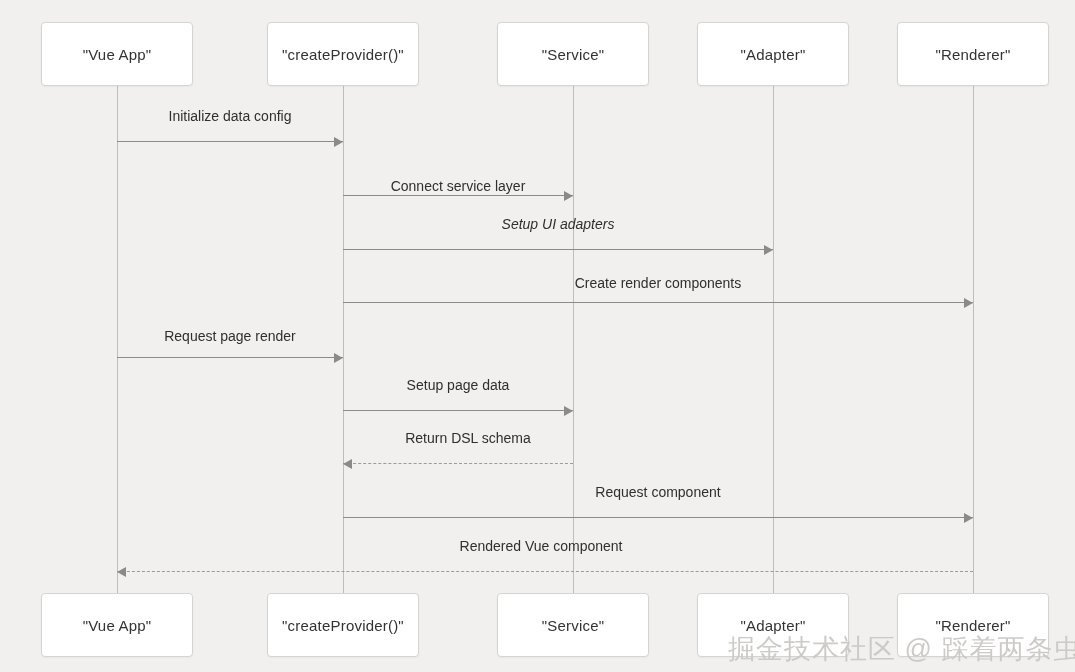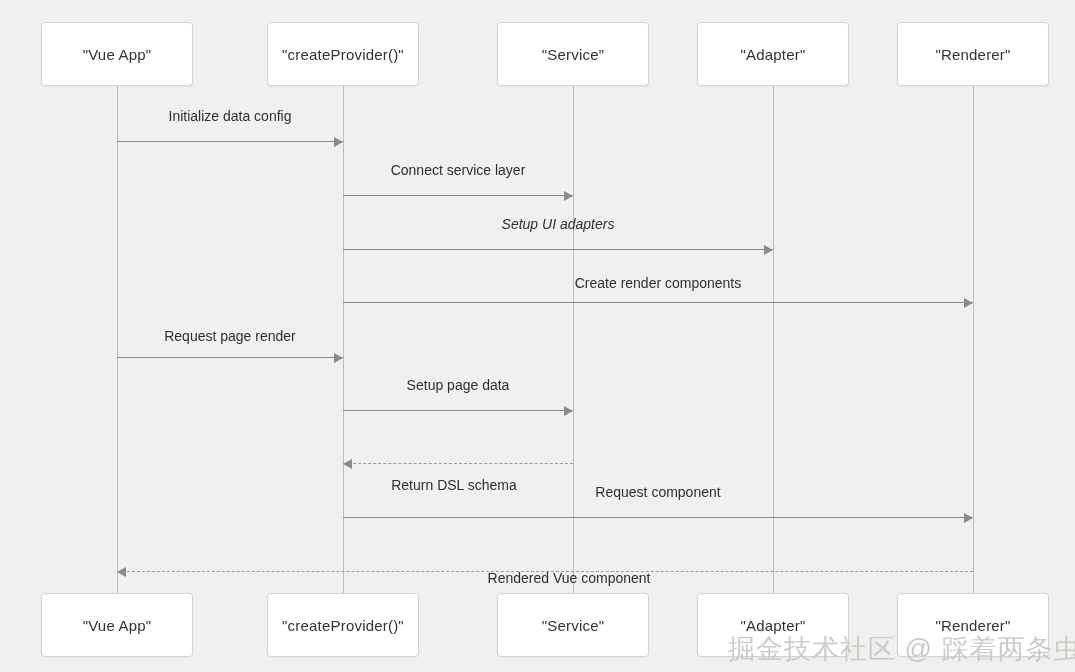--- a/index.html
+++ b/index.html
@@ -116,36 +116,36 @@
       <span class="participant-label">"Renderer"</span>
     </div>
     <div class="participant-box" style="left: 897px; top: 593px;">
       <span class="participant-label">"Renderer"</span>
     </div>
     <div class="msg-line" style="left: 117px; top: 141px; width: 226px;"></div>
     <div class="arrow-head right" style="top: 137px; left: 334px;"></div>
     <div class="msg-label" style="left: 230px; top: 108px;">Initialize data config</div>
     <div class="msg-line" style="left: 343px; top: 195px; width: 230px;"></div>
     <div class="arrow-head right" style="top: 191px; left: 564px;"></div>
-    <div class="msg-label" style="left: 458px; top: 162px;">Connect service layer</div>
+    <div class="msg-label" style="left: 458px; top: 178px;">Connect service layer</div>
     <div class="msg-line" style="left: 343px; top: 249px; width: 430px;"></div>
     <div class="arrow-head right" style="top: 245px; left: 764px;"></div>
     <div class="msg-label" style="left: 558px; top: 216px; font-style: italic;">Setup UI adapters</div>
     <div class="msg-line" style="left: 343px; top: 302px; width: 630px;"></div>
     <div class="arrow-head right" style="top: 298px; left: 964px;"></div>
     <div class="msg-label" style="left: 658px; top: 275px;">Create render components</div>
     <div class="msg-line" style="left: 117px; top: 357px; width: 226px;"></div>
     <div class="arrow-head right" style="top: 353px; left: 334px;"></div>
     <div class="msg-label" style="left: 230px; top: 328px;">Request page render</div>
     <div class="msg-line" style="left: 343px; top: 410px; width: 230px;"></div>
     <div class="arrow-head right" style="top: 406px; left: 564px;"></div>
     <div class="msg-label" style="left: 458px; top: 377px;">Setup page data</div>
     <div class="msg-line dashed" style="left: 343px; top: 463px; width: 230px;"></div>
     <div class="arrow-head left" style="top: 459px; left: 343px;"></div>
-    <div class="msg-label" style="left: 454px; top: 430px; margin-top: 47px;">Return DSL schema</div>
+    <div class="msg-label" style="left: 468px; top: 430px;">Return DSL schema</div>
     <div class="msg-line" style="left: 343px; top: 517px; width: 630px;"></div>
     <div class="arrow-head right" style="top: 513px; left: 964px;"></div>
     <div class="msg-label" style="left: 658px; top: 484px;">Request component</div>
     <div class="msg-line dashed" style="left: 117px; top: 571px; width: 856px;"></div>
     <div class="arrow-head left" style="top: 567px; left: 117px;"></div>
-    <div class="msg-label" style="left: 569px; top: 538px; margin-top: 32px;">Rendered Vue component</div>
+    <div class="msg-label" style="left: 541px; top: 538px;">Rendered Vue component</div>
     <div class="watermark" style="left: 728px; top: 631px; color: rgb(201, 199, 196);">掘金技术社区 @ 踩着两条虫</div>
   </div>
 
 </body></html>

